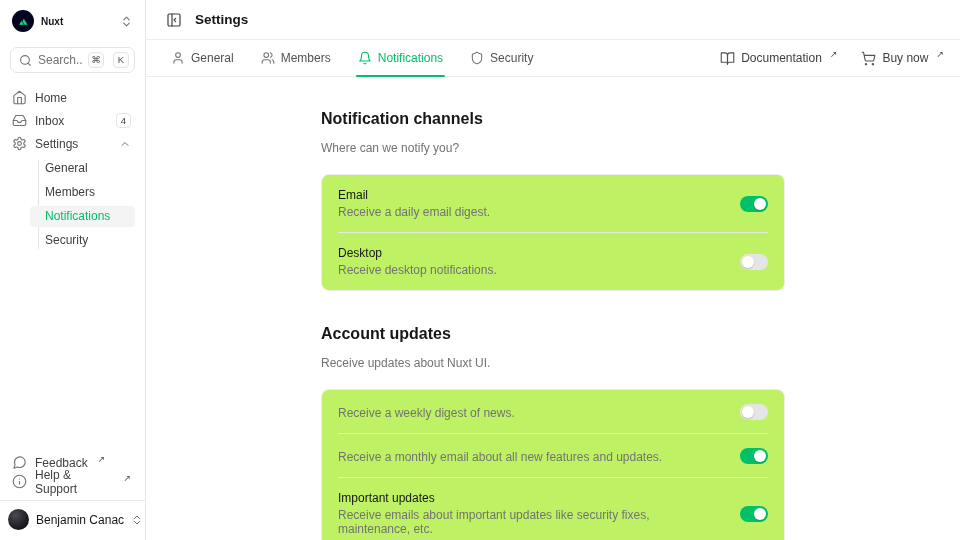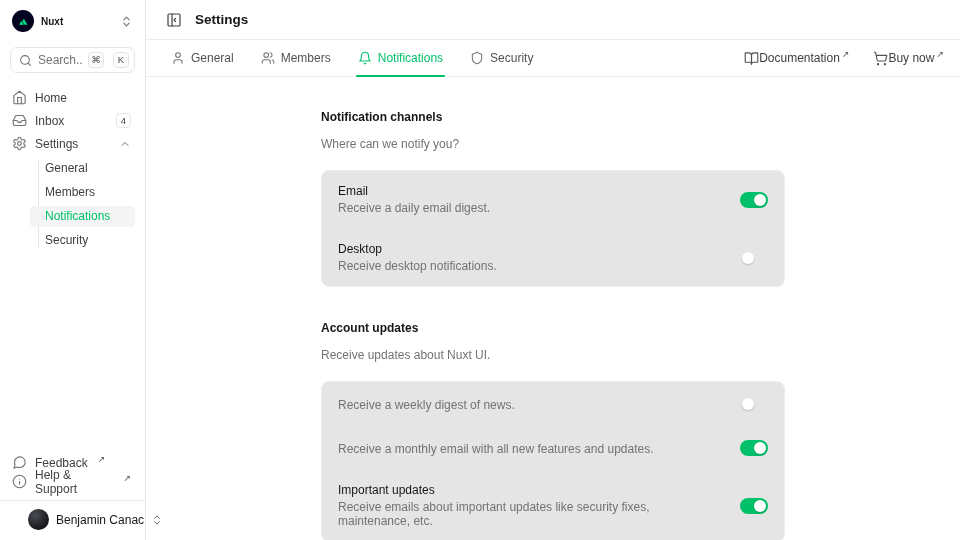--- a/index.html
+++ b/index.html
@@ -39,21 +39,21 @@
   .nav-children::before { content:""; position:absolute; left:8px; top:2px; bottom:2px;
     width:1px; background:#e5e5e5; }
   .nav-child { position:relative; color:#404040; padding:3px 8px 4px 15px;
     border-radius:4px; cursor:pointer; }
   .nav-child.active { background:#f4f4f4; color:var(--accent); }
 
   .sidebar-spacer { flex:1; }
   .footer-nav { display:flex; flex-direction:column; gap:0; padding-bottom:9px; }
   .ext { font-size:9px; display:inline-block; transform:translateY(-4px); margin-left:2px; color:#525252; }
 
-  .user-row { border-top:1px solid #e7e7e7; margin:0 -10px; padding:8px 28px 10px;
+  .user-row { border-top:1px solid #e7e7e7; margin:0 -10px; padding:8px 8px 10px;
     display:flex; align-items:center; gap:7px; cursor:pointer; }
   .avatar { width:21px; height:21px; border-radius:50%; flex-shrink:0;
     background:radial-gradient(circle at 35% 30%, #4a4a52 0%, #17171c 70%); }
   .user-name { font-weight:500; color:#171717; white-space:nowrap; }
 
   
   .main { flex:1; display:flex; flex-direction:column; min-width:0; }
   .main-header { height:40px; border-bottom:1px solid #ececec; display:flex;
     align-items:center; padding:0 16px; gap:9px; flex-shrink:0; }
   .icon-btn { width:24px; height:24px; border-radius:5px; display:flex; align-items:center;
@@ -61,29 +61,29 @@
   .main-title { font-size:13.5px; font-weight:700; }
 
   .tabs-row { height:37px; border-bottom:1px solid #ececec; display:flex;
     align-items:stretch; padding:0 16px 0 25px; gap:27px; flex-shrink:0; }
   .tab { display:flex; align-items:center; gap:6px; color:#525252; position:relative; cursor:pointer; }
   .tab.active { color:var(--accent); }
   .tab.active .icon { color:var(--accent); }
   .tab.active::after { content:""; position:absolute; left:-2px; right:-2px; bottom:-1px;
     height:2px; background:var(--accent); border-radius:1px; }
   .tabs-right { margin-left:auto; display:flex; gap:24px; align-items:center; }
-  .header-link { display:flex; align-items:center; color:#404040; cursor:pointer; }
+  .header-link { display:flex; align-items:center; gap:6px; color:#404040; cursor:pointer; }
   .header-link .icon { color:#525252; }
 
   .content { flex:1; overflow:auto; display:flex; justify-content:center; }
   .content-col { width:464px; padding:33px 0 30px; }
   .section + .section { margin-top:34px; }
-  .section-title { font-size:12px; font-weight:700; color:#171717; }
+  .section-title { font-size:16px; font-weight:700; color:#171717; }
   .section-desc { color:#737373; margin-top:13px; }
-  .card { margin-top:19px; background:#e5e5e5; border:1px solid #ececec; border-radius:8px; }
+  .card { margin-top:19px; background:#bef264; border:1px solid #ececec; border-radius:8px; }
   .card-row { display:flex; align-items:center; gap:16px; padding:13px 16px; }
   .row-label { font-weight:500; color:#171717; }
   .row-desc { color:#737373; margin-top:3px; }
   .row-divider { height:1px; background:#e8e8e8; margin:0 16px; }
 
   .toggle { margin-left:auto; width:28px; height:16px; border-radius:9px;
     position:relative; flex-shrink:0; cursor:pointer; border:none; }
   .toggle.on { background:var(--accent); }
   .toggle.off { background:#e5e5e5; }
   .toggle .knob { position:absolute; top:2px; width:12px; height:12px; border-radius:50%;
@@ -324,21 +324,21 @@
             <div class="row-text">
               <div class="row-desc">Receive a weekly digest of news.</div>
             </div>
             <button class="toggle off">
                 <span class="knob"></span>
               </button>
           </div>
           <div class="row-divider"></div>
           <div class="card-row">
             <div class="row-text">
-              <div class="row-desc">Receive a monthly email with all new features and updates.</div>
+              <div class="row-desc">Receive a monthly email about all new features and updates.</div>
             </div>
             <button class="toggle on">
                 <span class="knob"></span>
               </button>
           </div>
           <div class="row-divider"></div>
           <div class="card-row">
             <div class="row-text">
               <div class="row-label">Important updates</div>
               <div class="row-desc">Receive emails about important updates like security fixes, maintenance, etc.</div>

